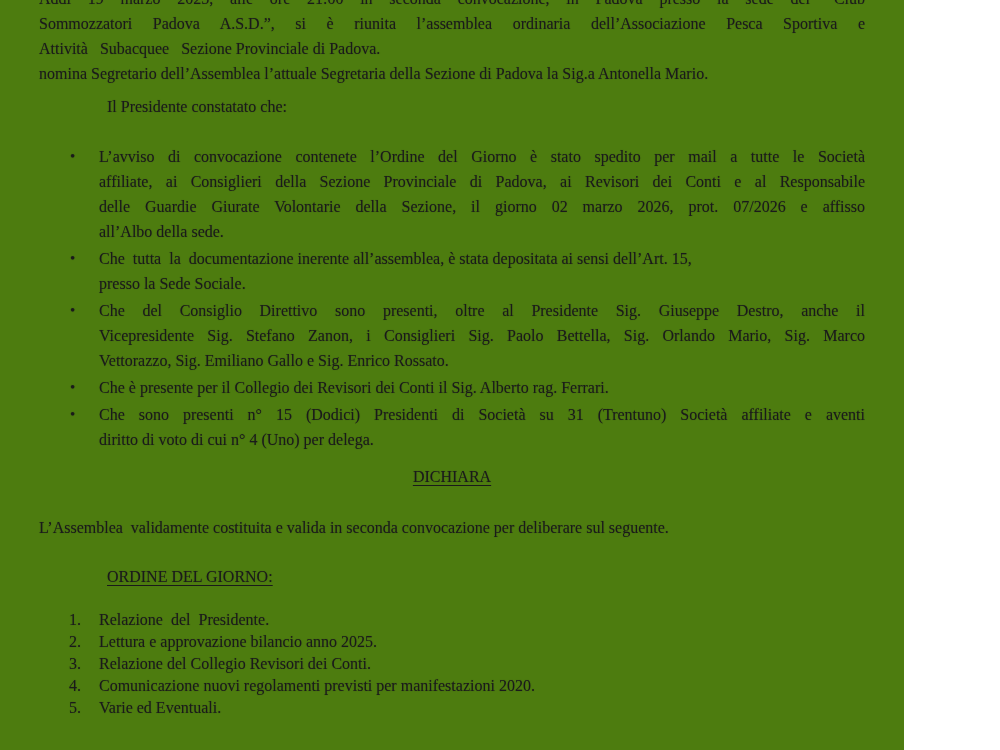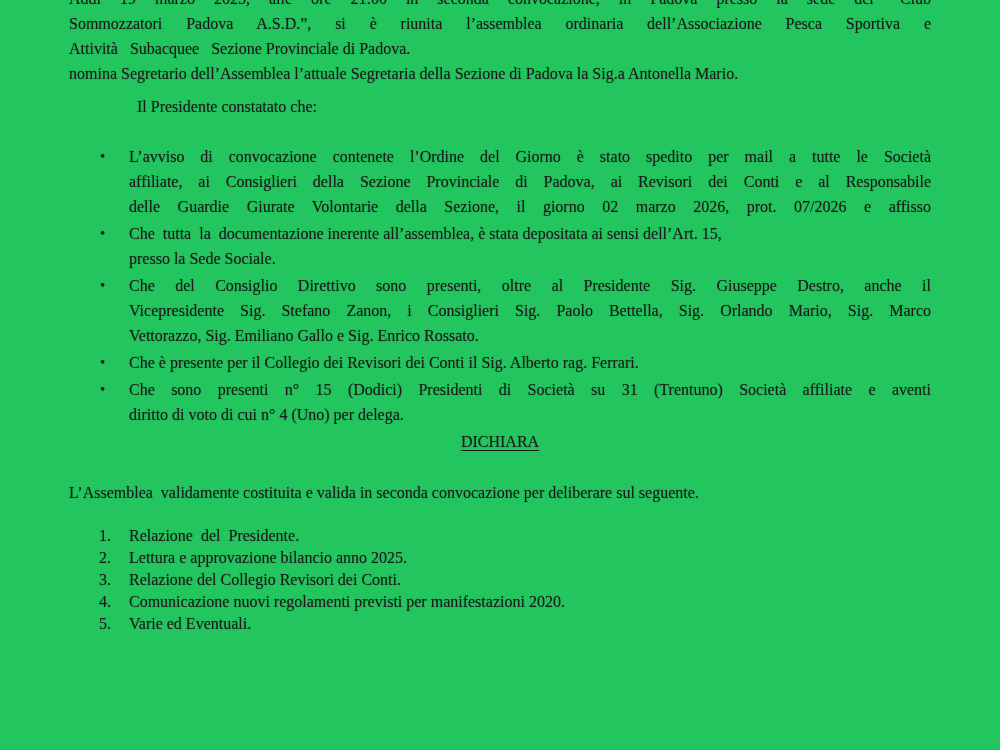--- a/index.html
+++ b/index.html
@@ -2,44 +2,44 @@
 <html lang="it"><head>
 <meta charset="utf-8">
 <style>
   html, body { margin: 0; padding: 0; }
   body {
     width: 1000px; height: 750px; overflow: hidden;
     background: #ffffff;
   }
   .page {
     position: relative;
-    width: 1000px; height: 750px;
+    width: 904px; height: 750px;
     box-sizing: border-box;
-    padding: 0 69px;
-    background: #22c55e;
+    padding: 0 39px;
+    background: #4d7c0f;
     color: #1a1a1a;
     font-family: "Liberation Serif", "DejaVu Serif", serif;
     font-size: 16px;
     line-height: 25px;
     overflow: hidden;
     text-shadow: 0 0 1px rgba(35,35,35,0.45);
   }
   .ln { white-space: pre-wrap; }
   
   .jfull { text-align: justify; text-align-last: justify; white-space: normal; overflow: hidden; }
   .p-intro { margin-top: -14px; }
   .firstline-indent { text-indent: 68px; }
   .h-constatato { margin-top: 8px; margin-left: 68px; }
   .bullet-list { margin-top: 25px; }
   .bullet-item { position: relative; padding-left: 60px; margin-bottom: 2px; }
   .bullet-item .marker {
     position: absolute; left: 31px; top: 0;
     font-size: 15px;
   }
-  .h-dichiara { margin-top: 2px; text-align: center; }
+  .h-dichiara { margin-top: 12px; text-align: center; }
   .h-dichiara span, .h-odg span { text-decoration: underline; text-underline-offset: 3px; }
   .p-valid { margin-top: 26px; }
   .h-odg { margin-top: 24px; margin-left: 68px; }
   .agenda-list { margin-top: 20px; line-height: 22px; }
   .agenda-item { position: relative; padding-left: 60px; }
   .agenda-item .num { position: absolute; left: 30px; top: 0; }
 </style>
 </head>
 <body>
 
@@ -57,20 +57,21 @@
 
   <div class="h-constatato ln">Il Presidente constatato che:</div>
 
   <div class="bullet-list">
 
     <div class="bullet-item">
       <span class="marker">•</span>
       <div class="ln jfull">L’avviso di convocazione contenete l’Ordine del Giorno è stato spedito per mail a tutte le Società</div>
       <div class="ln jfull">affiliate, ai Consiglieri della Sezione Provinciale di Padova, ai Revisori dei Conti e al Responsabile</div>
       <div class="ln jfull">delle Guardie Giurate Volontarie della Sezione, il giorno 02 marzo 2026, prot. 07/2026 e affisso</div>
+      <div class="ln">all’Albo della sede.</div>
     </div>
 
     <div class="bullet-item">
       <span class="marker">•</span>
       <div class="ln">Che  tutta  la  documentazione inerente all’assemblea, è stata depositata ai sensi dell’Art. 15,</div>
       <div class="ln">presso la Sede Sociale.</div>
     </div>
 
     <div class="bullet-item">
       <span class="marker">•</span>
@@ -91,20 +92,23 @@
     </div>
 
   </div>
 
   <div class="h-dichiara">
     <span>DICHIARA</span>
   </div>
 
   <div class="p-valid ln">L’Assemblea  validamente costituita e valida in seconda convocazione per deliberare sul seguente.</div>
 
+  <div class="h-odg">
+    <span>ORDINE DEL GIORNO:</span>
+  </div>
 
   <div class="agenda-list">
     <div class="agenda-item">
       <span class="num">1.</span>
       <div class="ln">Relazione  del  Presidente.</div>
     </div>
     <div class="agenda-item">
       <span class="num">2.</span>
       <div class="ln">Lettura e approvazione bilancio anno 2025.</div>
     </div>

